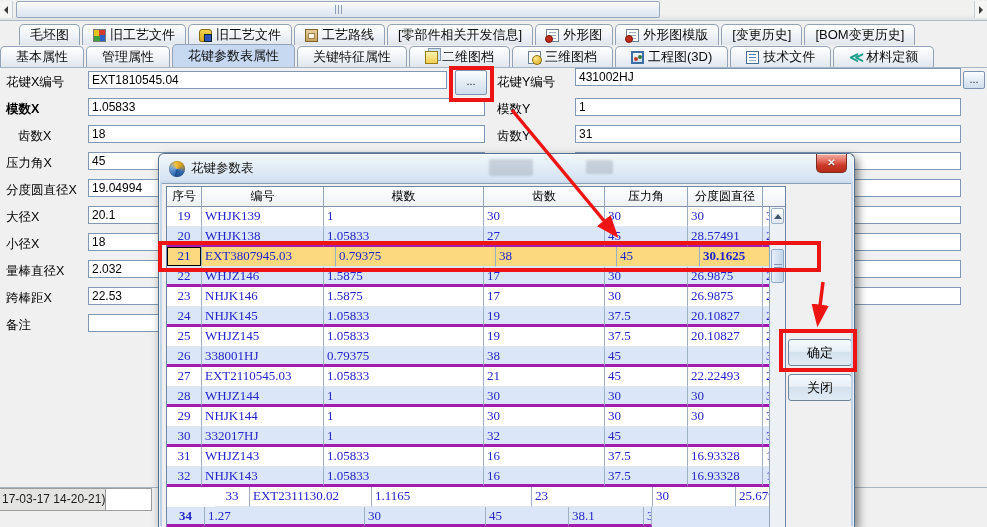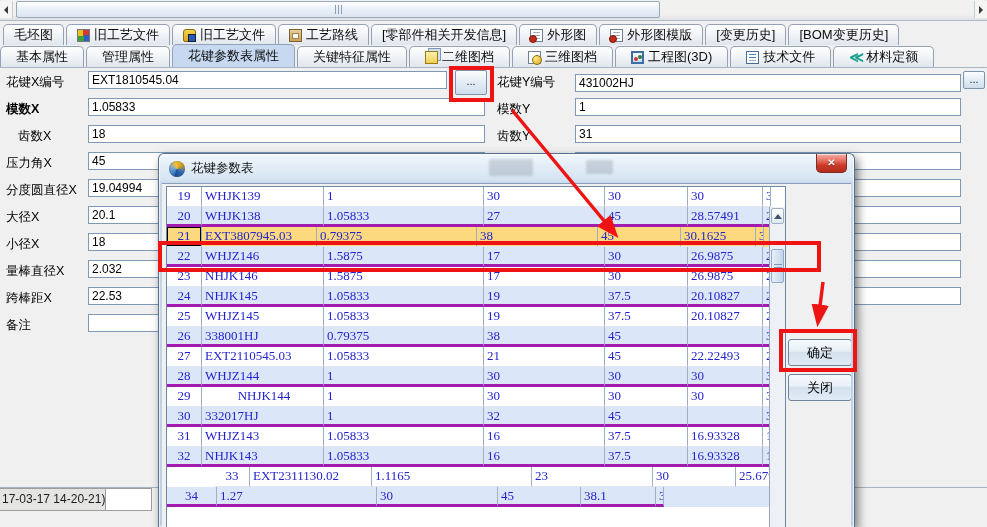--- a/index.html
+++ b/index.html
@@ -15,21 +15,21 @@
   .hbtn.left{left:0;border-right:1px solid #c5cdd6;}
   .hbtn.right{right:0;border-left:1px solid #c5cdd6;}
   .hbtn.left::before{content:"";border-right:4px solid #3a3a3a;border-top:4px solid transparent;border-bottom:4px solid transparent;}
   .hbtn.right::before{content:"";border-left:4px solid #3a3a3a;border-top:4px solid transparent;border-bottom:4px solid transparent;}
   .hthumb{position:absolute;left:16px;top:1px;width:644px;height:17px;box-sizing:border-box;
     background:linear-gradient(#fefefe,#eaf0f7 45%,#dbe5f0);border:1px solid #97a8bd;border-radius:2px;
     display:flex;align-items:center;justify-content:center;gap:2px;}
   .hthumb i{width:1px;height:9px;background:#8b9fb6;}
   
   .tabs{position:absolute;display:flex;gap:2px;align-items:flex-end;}
-  .tabs1{left:3px;top:22px;height:23px;}
+  .tabs1{left:19px;top:22px;height:23px;}
   .tabs2{left:0;top:45px;height:23px;width:987px;border-bottom:1px solid #a9b5c5;box-sizing:border-box;}
   .tab{height:21px;box-sizing:border-box;padding:0 10px;display:flex;align-items:center;gap:4px;
     background:linear-gradient(#ffffff,#eff2f6 55%,#e0e6ed);border:1px solid #94a2b7;border-bottom:none;
     border-radius:5px 5px 0 0;font-size:13px;color:#0c0c0c;white-space:nowrap;cursor:default;}
   .tabs2 .tab{padding:0 15px;}
   .tab.selected{background:var(--selected-tab);height:23px;}
   
   .ticon{width:13px;height:13px;display:inline-block;flex:0 0 auto;position:relative;box-sizing:border-box;}
   .i-grid{background:conic-gradient(#d23b2f 0 25%,#2b62c4 0 50%,#3da03b 0 75%,#e8c21f 0);border:1px solid #777;}
   .i-jar{background:linear-gradient(#f4d34e,#d9a81c);border:1px solid #8a6d10;border-radius:3px 3px 2px 2px;}
@@ -213,21 +213,21 @@
     <div class="finput" style="left: 88px; top: 206px; width: 397px;">20.1</div>
     <div class="flabel" style="left: 6px; top: 236px;">小径X</div>
     <div class="finput" style="left: 88px; top: 233px; width: 397px;">18</div>
     <div class="flabel" style="left: 6px; top: 263px;">量棒直径X</div>
     <div class="finput" style="left: 88px; top: 260px; width: 397px;">2.032</div>
     <div class="flabel" style="left: 6px; top: 290px;">跨棒距X</div>
     <div class="finput" style="left: 88px; top: 287px; width: 397px;">22.53</div>
     <div class="flabel" style="left: 6px; top: 317px;">备注</div>
     <div class="finput" style="left: 88px; top: 314px; width: 397px;"></div>
     <div class="flabel" style="left: 497px; top: 74px;">花键Y编号</div>
-    <div class="finput" style="left: 575px; top: 74px; width: 386px;">431002HJ</div>
+    <div class="finput" style="left: 575px; top: 68px; width: 386px;">431002HJ</div>
     <div class="browse-btn" style="left: 963px; top: 71px; width: 22px; height: 18px; line-height: 14px;">...</div>
     <div class="flabel" style="left: 497px; top: 101px;">模数Y</div>
     <div class="finput" style="left: 575px; top: 98px; width: 386px;">1</div>
     <div class="flabel" style="left: 497px; top: 128px;">齿数Y</div>
     <div class="finput" style="left: 575px; top: 125px; width: 386px;">31</div>
     <div class="finput" style="left: 575px; top: 152px; width: 386px;"></div>
     <div class="finput" style="left: 575px; top: 179px; width: 386px;"></div>
     <div class="finput" style="left: 575px; top: 206px; width: 386px;"></div>
     <div class="finput" style="left: 575px; top: 233px; width: 386px;"></div>
     <div class="finput" style="left: 575px; top: 260px; width: 386px;"></div>
@@ -243,20 +243,29 @@
     <div class="ghost g1"></div>
     <div class="ghost g2"></div>
     <div class="dlg-title">
       <span class="dlg-icon"></span>
       <span>花键参数表</span>
     </div>
     <div class="dlg-close">✕</div>
   </div>
   <div class="dlg-client">
     <div class="grid">
+      <div class="grid-header" id="gridHeader">
+          <div class="gh" style="width: 35px;">序号</div>
+          <div class="gh" style="width: 122px;">编号</div>
+          <div class="gh" style="width: 160px;">模数</div>
+          <div class="gh" style="width: 121px;">齿数</div>
+          <div class="gh" style="width: 83px;">压力角</div>
+          <div class="gh" style="width: 75px;">分度圆直径</div>
+          <div class="gh" style="width: 24px;"></div>
+        </div>
       <div id="gridBody">
           <div class="gr">
             <div class="gc seq" style="width: 35px;">19</div>
             <div class="gc" style="width: 122px;">WHJK139</div>
             <div class="gc" style="width: 160px;">1</div>
             <div class="gc" style="width: 121px;">30</div>
             <div class="gc" style="width: 83px;">30</div>
             <div class="gc" style="width: 75px;">30</div>
             <div class="gc" style="width: 8px;">3</div>
           </div>
@@ -264,25 +273,25 @@
             <div class="gc seq" style="width: 35px;">20</div>
             <div class="gc" style="width: 122px;">WHJK138</div>
             <div class="gc" style="width: 160px;">1.05833</div>
             <div class="gc" style="width: 121px;">27</div>
             <div class="gc" style="width: 83px;">45</div>
             <div class="gc" style="width: 75px;">28.57491</div>
             <div class="gc" style="width: 8px;">2</div>
           </div>
           <div class="gr sel">
             <div class="gc seq" style="width: 35px;">21</div>
-            <div class="gc" style="width: 115px;">EXT3807945.03</div>
+            <div class="gc" style="width: 134px;">EXT3807945.03</div>
             <div class="gc" style="width: 160px;">0.79375</div>
             <div class="gc" style="width: 121px;">38</div>
             <div class="gc" style="width: 83px;">45</div>
-            <div class="gc" style="width: 75px;">30.1625</div>
+            <div class="gc" style="width: 75px; font-weight: bold;">30.1625</div>
             <div class="gc" style="width: 8px;">3</div>
           </div>
           <div class="gr alt">
             <div class="gc seq" style="width: 35px;">22</div>
             <div class="gc" style="width: 122px;">WHJZ146</div>
             <div class="gc" style="width: 160px;">1.5875</div>
             <div class="gc" style="width: 121px;">17</div>
             <div class="gc" style="width: 83px;">30</div>
             <div class="gc" style="width: 75px;">26.9875</div>
             <div class="gc" style="width: 8px;">2</div>
@@ -336,21 +345,21 @@
             <div class="gc seq" style="width: 35px;">28</div>
             <div class="gc" style="width: 122px;">WHJZ144</div>
             <div class="gc" style="width: 160px;">1</div>
             <div class="gc" style="width: 121px;">30</div>
             <div class="gc" style="width: 83px;">30</div>
             <div class="gc" style="width: 75px;">30</div>
             <div class="gc" style="width: 8px;">3</div>
           </div>
           <div class="gr">
             <div class="gc seq" style="width: 35px;">29</div>
-            <div class="gc" style="width: 122px; text-align: center;">NHJK144</div>
+            <div class="gc" style="width: 122px;">NHJK144</div>
             <div class="gc" style="width: 160px;">1</div>
             <div class="gc" style="width: 121px;">30</div>
             <div class="gc" style="width: 83px;">30</div>
             <div class="gc" style="width: 75px;">30</div>
             <div class="gc" style="width: 8px;">3</div>
           </div>
           <div class="gr alt">
             <div class="gc seq" style="width: 35px;">30</div>
             <div class="gc" style="width: 122px;">332017HJ</div>
             <div class="gc" style="width: 160px;">1</div>
@@ -380,21 +389,21 @@
           <div class="gr">
             <div class="gc seq" style="width: 35px; margin-left: 48px;">33</div>
             <div class="gc" style="width: 122px;">EXT2311130.02</div>
             <div class="gc" style="width: 160px;">1.1165</div>
             <div class="gc" style="width: 121px;">23</div>
             <div class="gc" style="width: 83px;">30</div>
             <div class="gc" style="width: 75px;">25.6795</div>
             <div class="gc" style="width: 8px;">2</div>
           </div>
           <div class="gr alt">
-            <div class="gc seq" style="width: 50px;">34</div>
+            <div class="gc seq" style="width: 38px; font-weight: bold;">34</div>
             <div class="gc" style="width: 160px;">1.27</div>
             <div class="gc" style="width: 121px;">30</div>
             <div class="gc" style="width: 83px;">45</div>
             <div class="gc" style="width: 75px;">38.1</div>
             <div class="gc" style="width: 8px;">3</div>
           </div>
         </div>
       <div class="vscroll">
         <div class="vs-up"></div>
         <div class="vs-thumb"></div>

